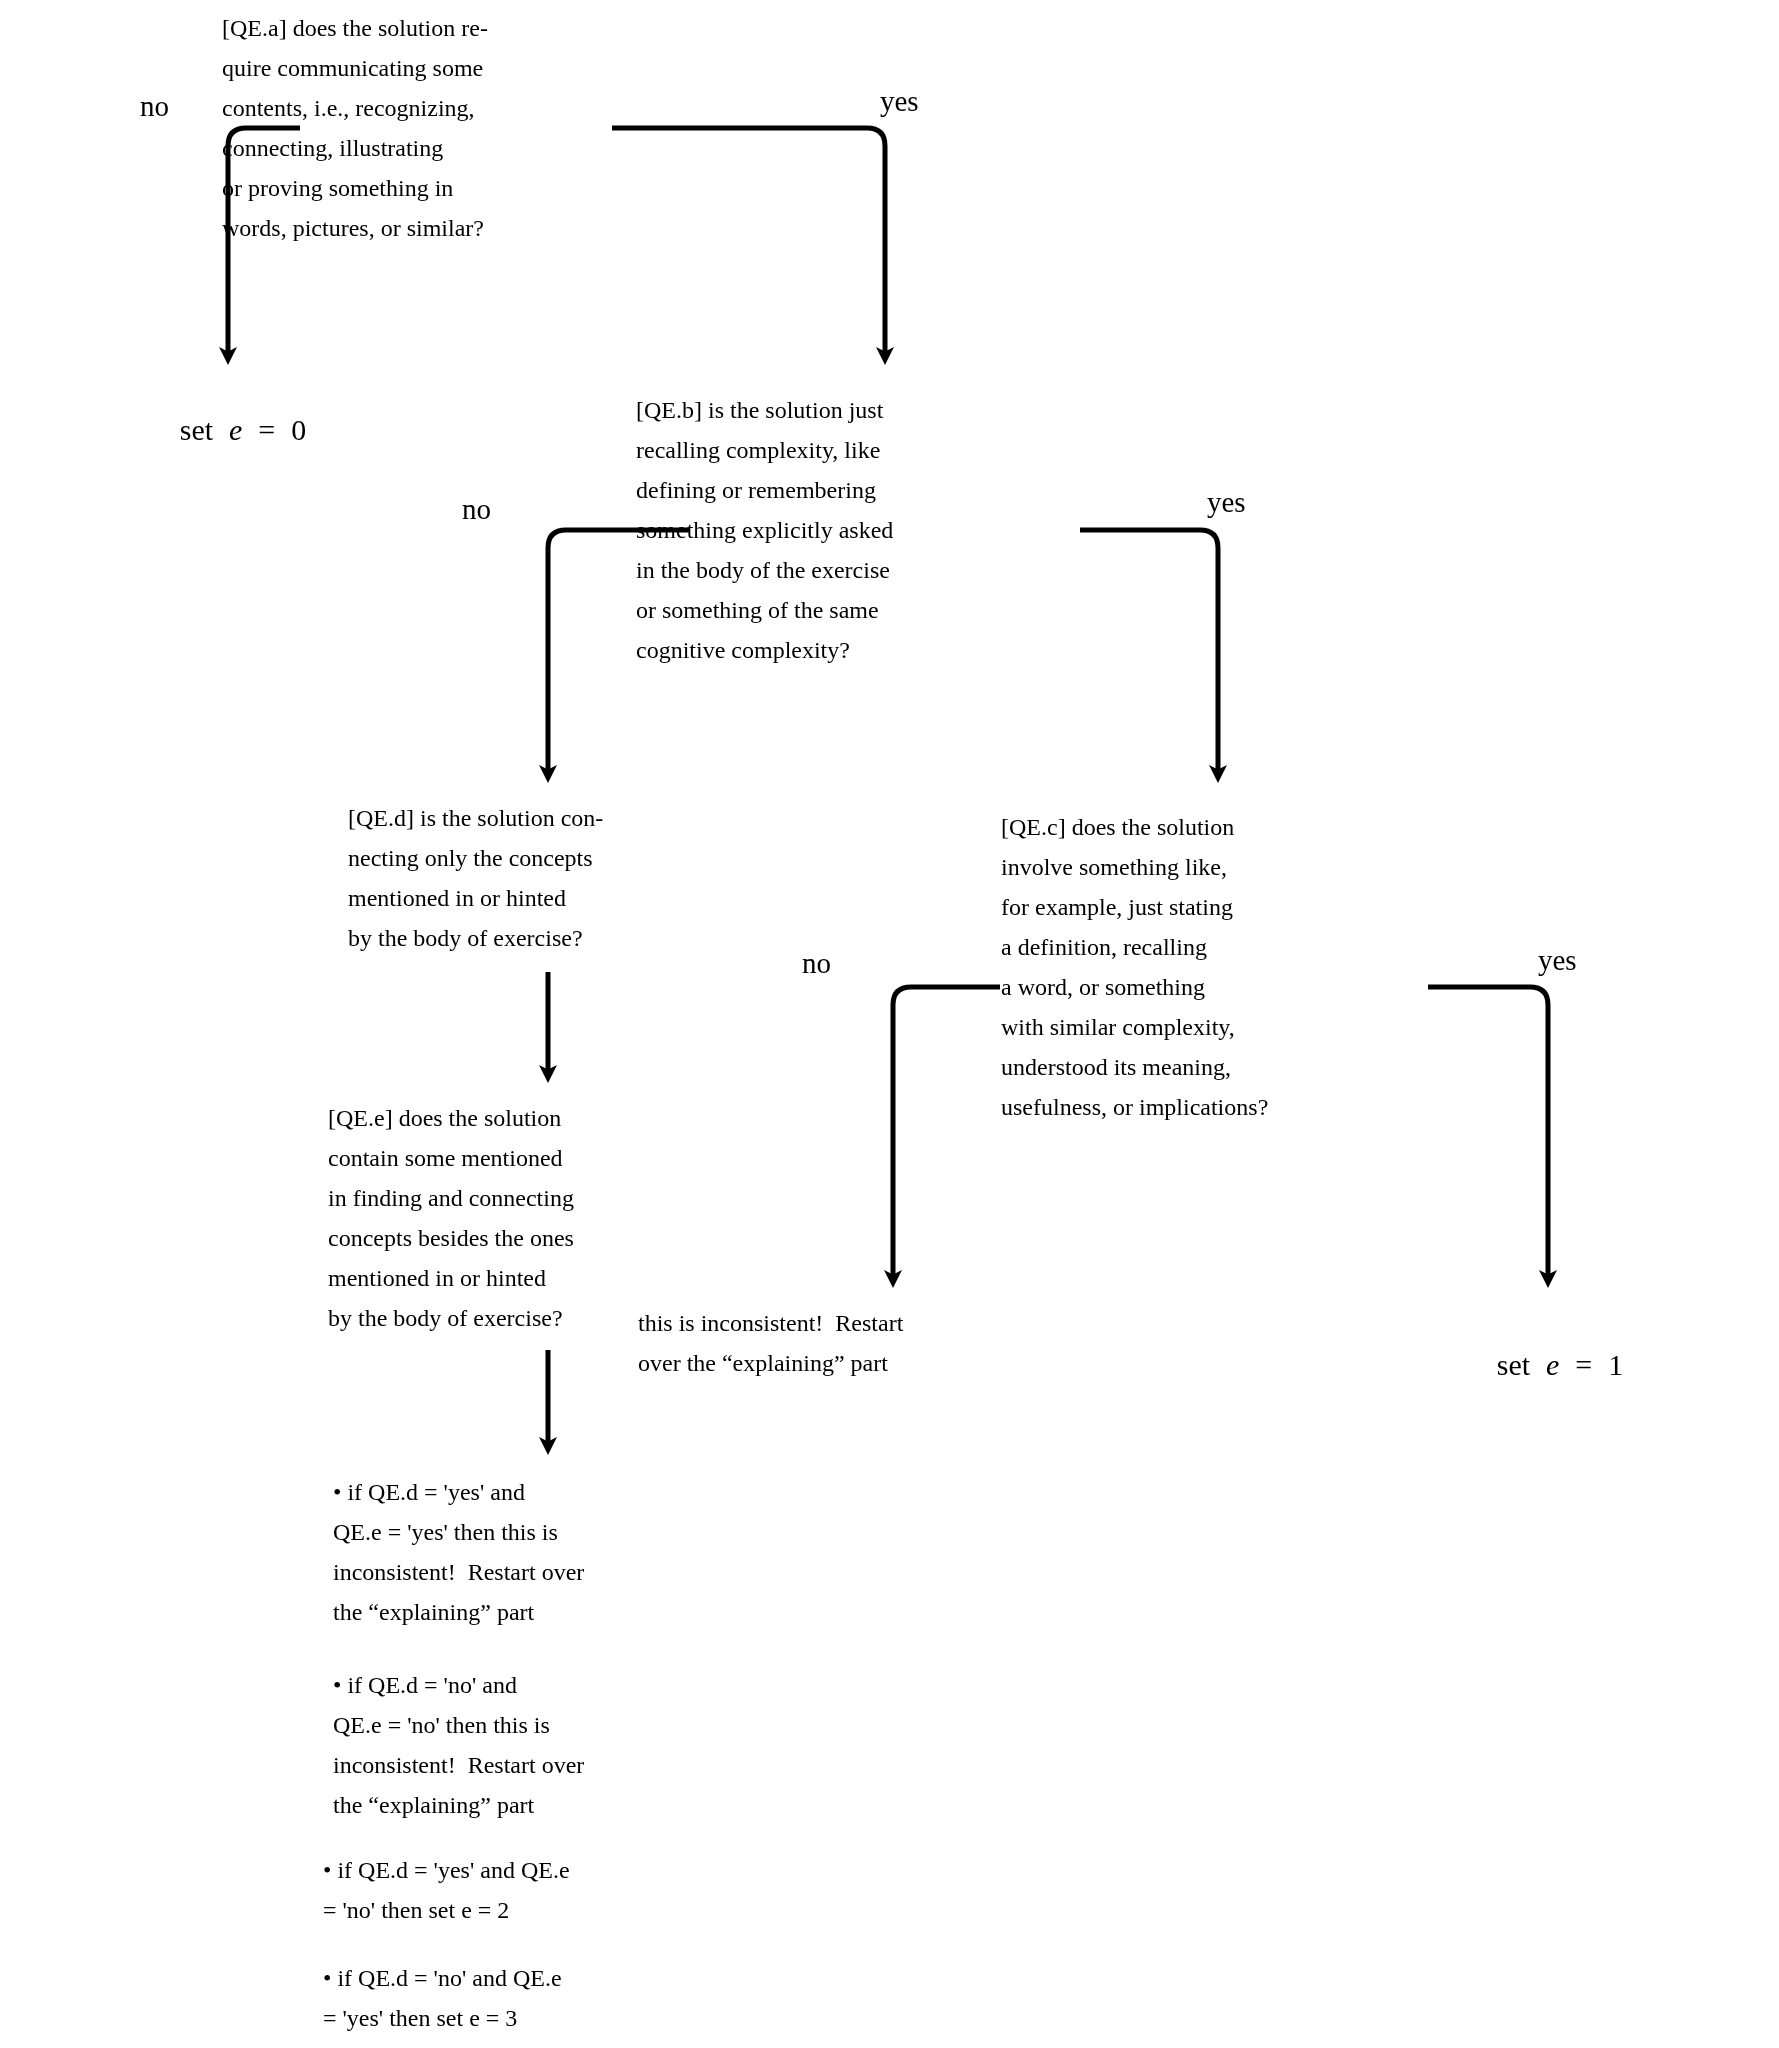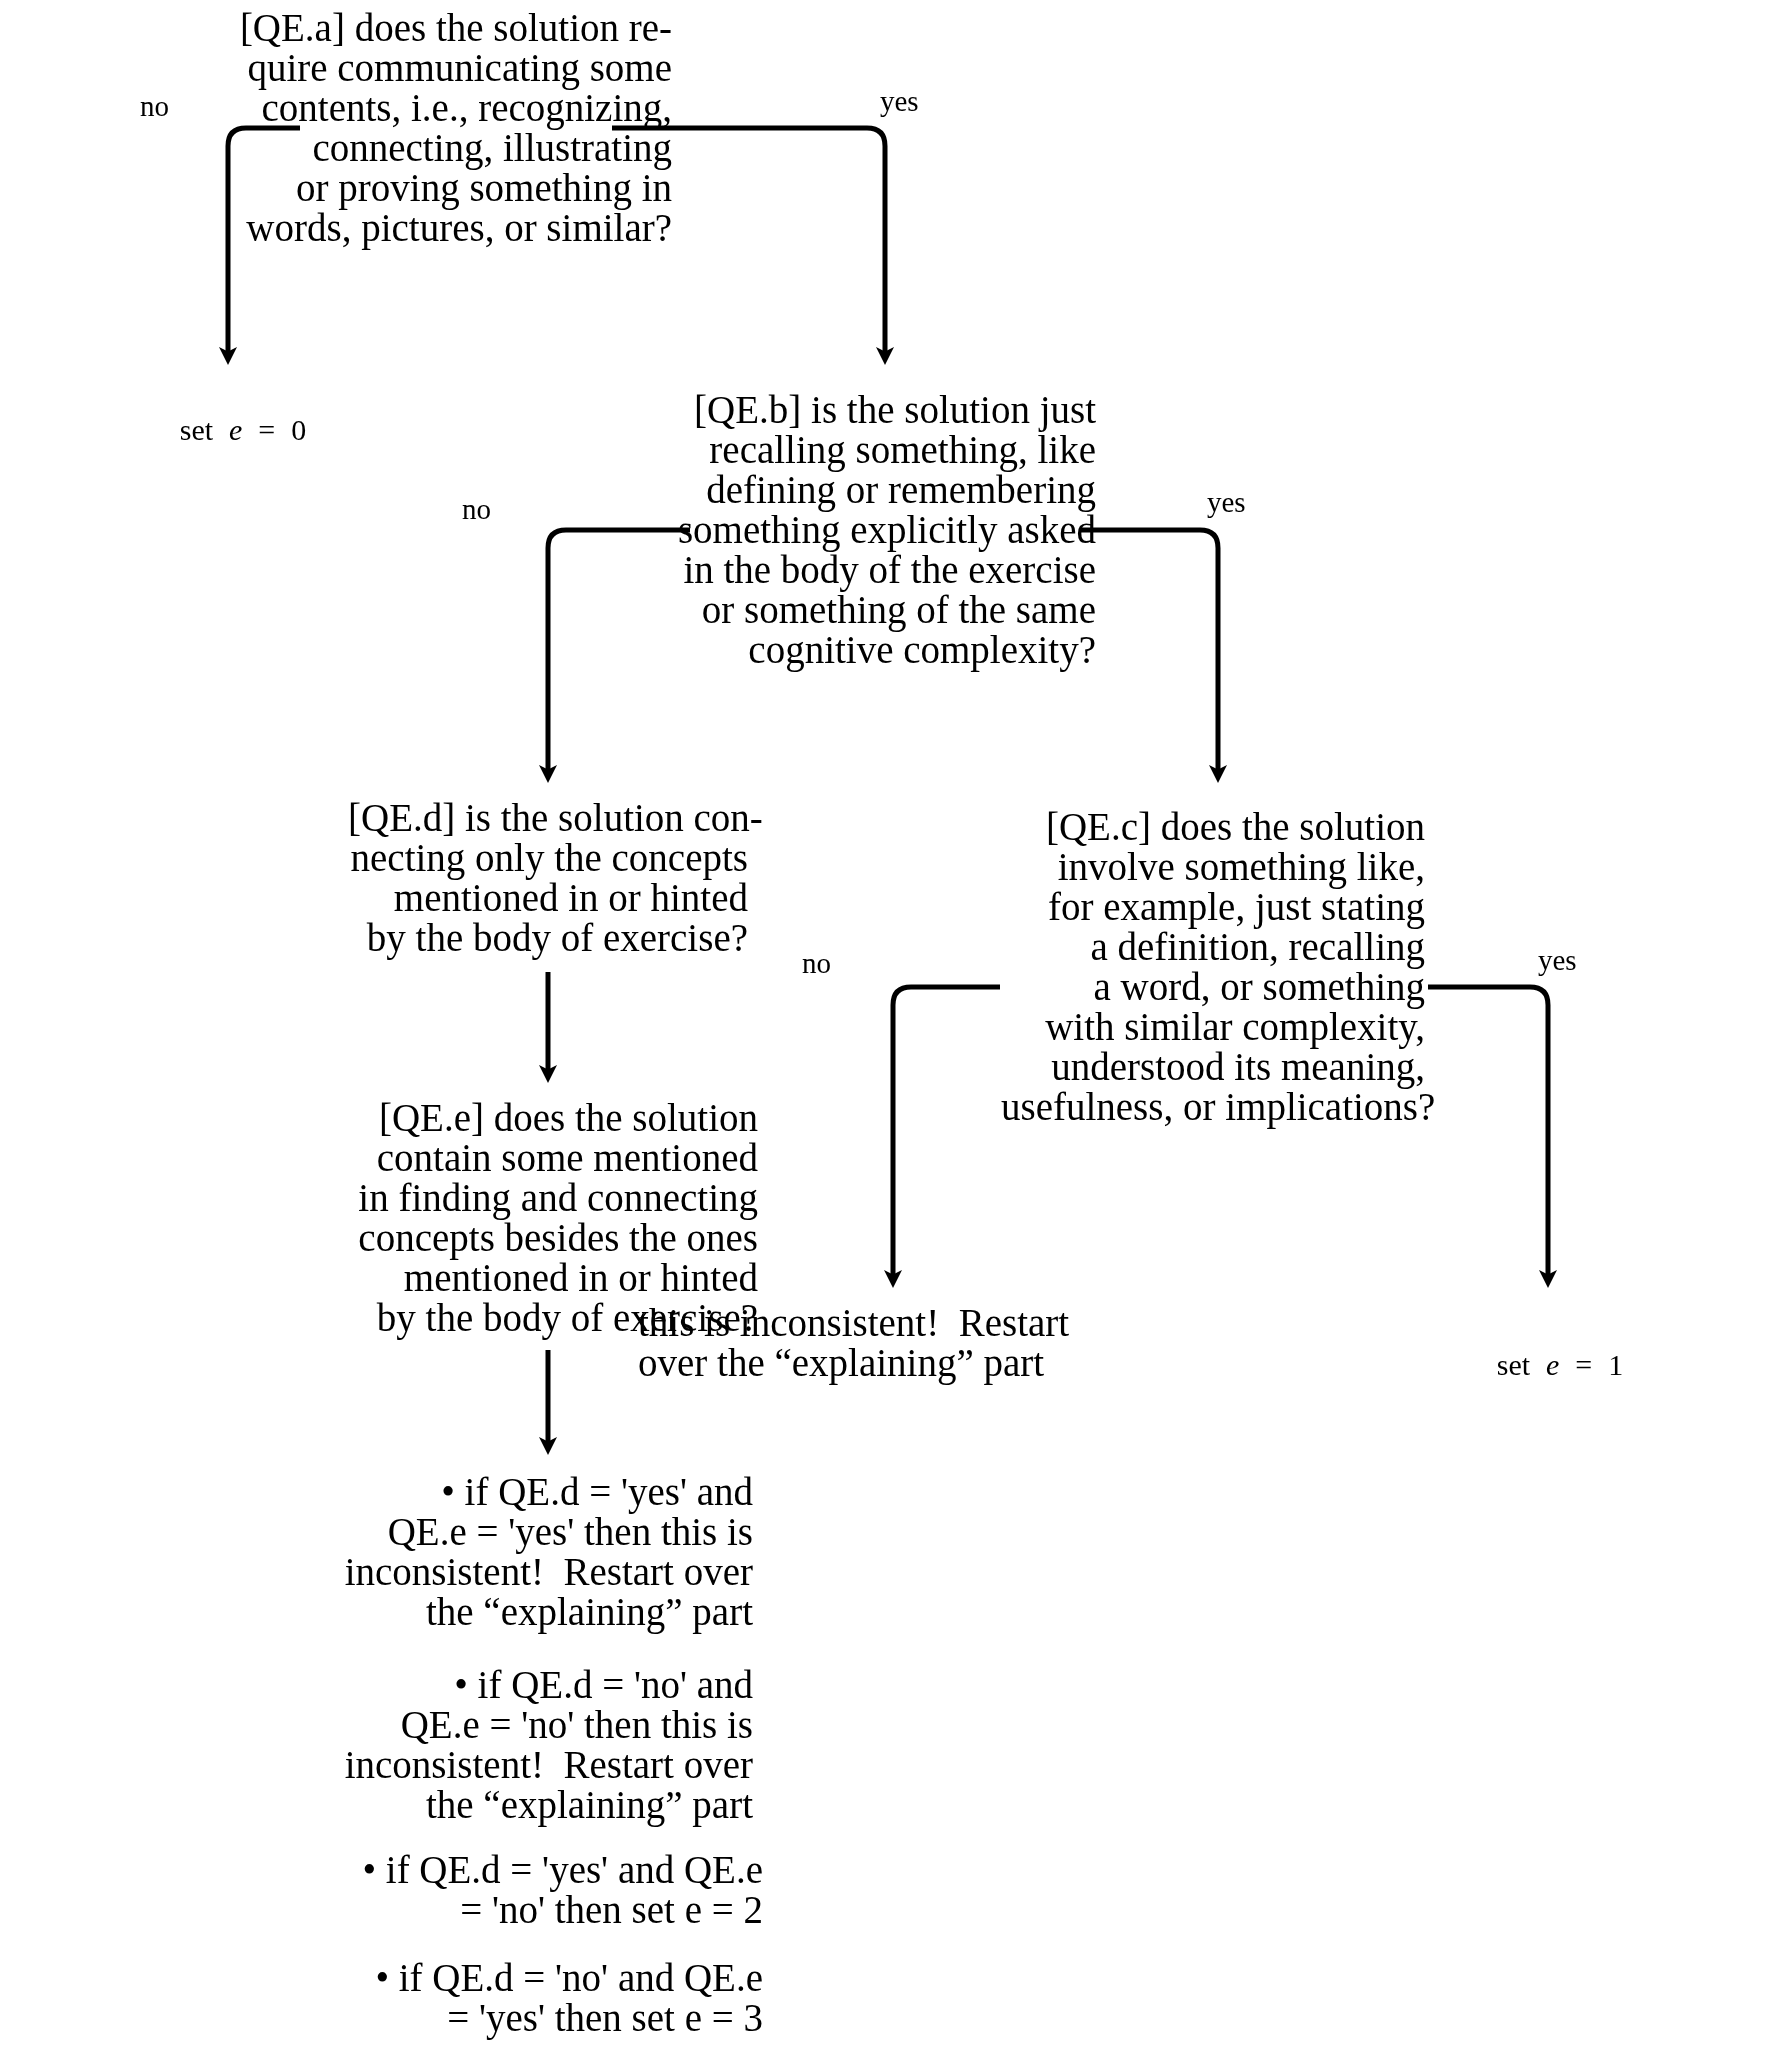--- a/index.html
+++ b/index.html
@@ -10,22 +10,22 @@
     background:#ffffff;
     font-family:"Liberation Serif","DejaVu Serif",serif;
     color:#000000;
     overflow:hidden;
   }
   .edges{position:absolute;left:0;top:0;pointer-events:none;}
   .edge{fill:none;stroke:#000000;stroke-width:5;}
   .arrowhead{fill:#000000;}
   .node{
     position:absolute;
-    text-align:right;
-    font-size:39px;
+    text-align:left;
+    font-size:24px;
     line-height:40px;
   }
   .tline{white-space:pre;}
   .edge-label{
     position:absolute;
     width:100px;
     text-align:left;
     font-size:29px;
     line-height:40px;
   }
@@ -64,21 +64,21 @@
       <div class="tline">[QE.a] does the solution re-</div>
       <div class="tline">quire communicating some</div>
       <div class="tline">contents, i.e., recognizing,</div>
       <div class="tline">connecting, illustrating</div>
       <div class="tline">or proving something in</div>
       <div class="tline">words, pictures, or similar?</div>
     </div>
 
   <div class="node" style="left:636px;top:390px;width:460px;">
       <div class="tline">[QE.b] is the solution just</div>
-      <div class="tline">recalling something, like</div>
+      <div class="tline">recalling complexity, like</div>
       <div class="tline">defining or remembering</div>
       <div class="tline">something explicitly asked</div>
       <div class="tline">in the body of the exercise</div>
       <div class="tline">or something of the same</div>
       <div class="tline">cognitive complexity?</div>
     </div>
 
   <div class="node" style="left:1001px;top:807px;width:424px;">
       <div class="tline">[QE.c] does the solution</div>
       <div class="tline">involve something like,</div>

